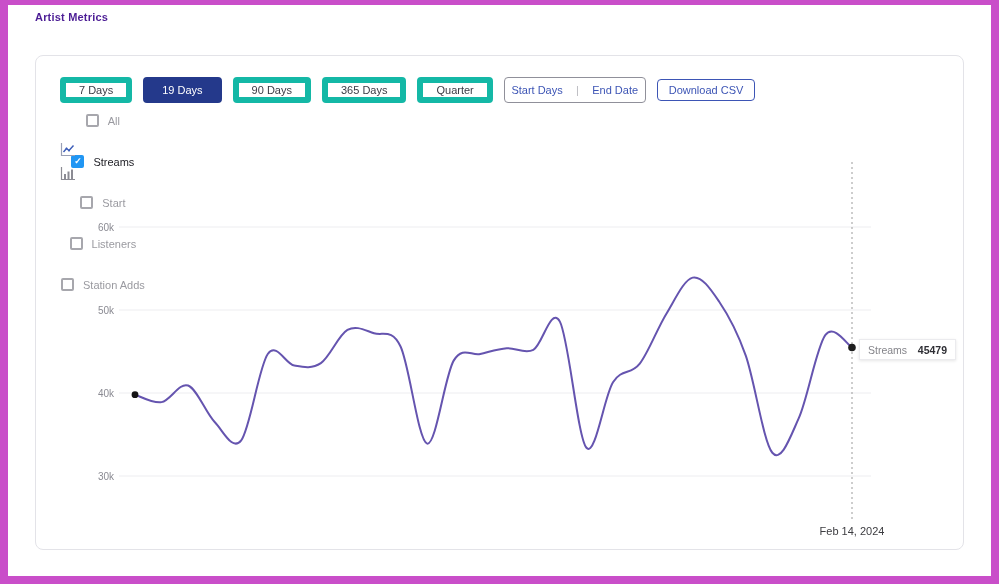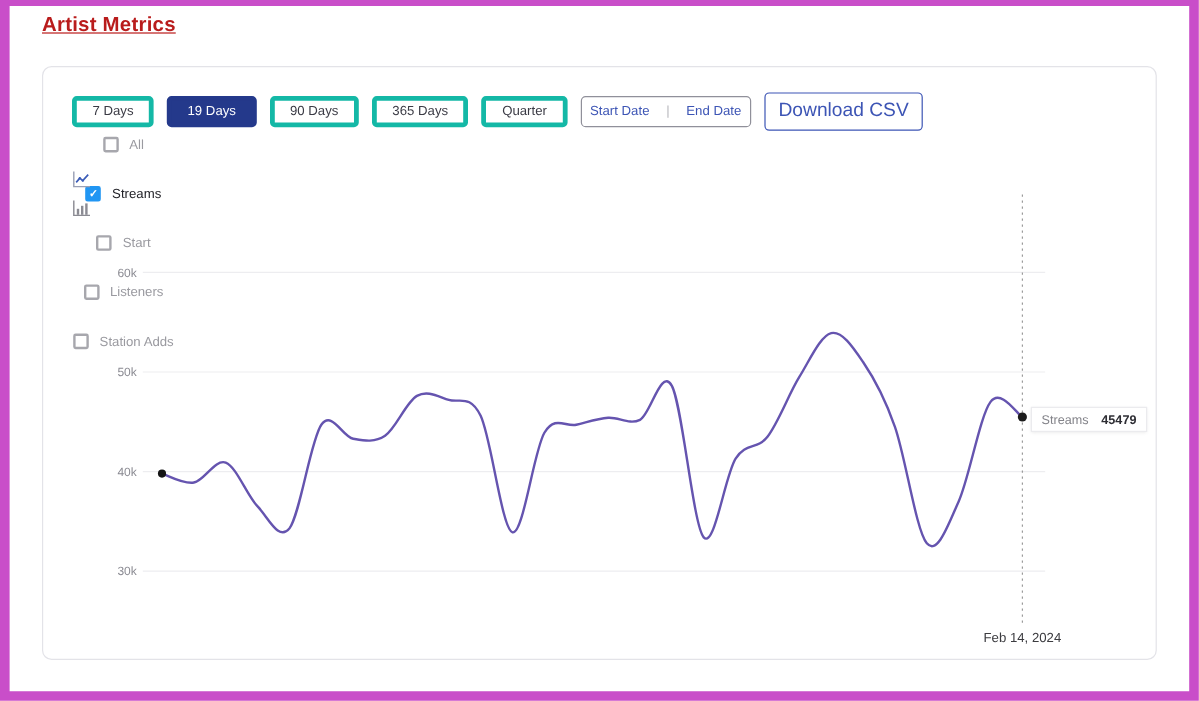--- a/index.html
+++ b/index.html
@@ -7,42 +7,42 @@
   body {
     font-family:"Liberation Sans", sans-serif;
     background:#ffffff;
     border:5px solid #c94ec9;
     border-left-width:8px; border-right-width:8px; border-bottom-width:8px;
     position:relative;
     overflow:hidden;
   }
   .page-title {
     position:absolute; left:27px; top:6px;
-    font-size:17px; font-weight:700; color:#b91c1c; letter-spacing:.2px;text-decoration:underline;
+    font-size:11px; font-weight:700; color:#4c1d95; letter-spacing:.2px;
   }
   .card {
     position:absolute; left:27px; top:50px; width:929px; height:495px;
     background:#fff; border:1px solid #e3e3e8; border-radius:8px;
   }
   
   .toolbar { position:absolute; left:24px; top:21px; display:flex; align-items:center; gap:11px; }
   .btn {
     height:26px; padding:0 13px; font-size:11px; color:#3a3a44;
-    background:#fff; border:4px solid #14b8a6; border-radius:4px;
+    background:#fff; border:6px solid #14b8a6; border-radius:4px;
     font-family:inherit; cursor:pointer; white-space:nowrap;
   }
   .btn.active { background:#24398b; border-color:#24398b; color:#fff; }
   .date-range {
     height:26px; width:142px; border:1px solid #90909a; border-radius:4px;
     display:flex; align-items:center; justify-content:space-around;
     font-size:11px; color:#3d55b5; cursor:pointer; background:#fff;
   }
   .date-range .sep { color:#b8b8be; }
   .btn-blue {
-    height:32px; padding:0 11px; font-size:16px; color:#3d55b5;
+    height:22px; padding:0 11px; font-size:11px; color:#3d55b5;
     background:#fff; border:1px solid #3d55b5; border-radius:4px;
     font-family:inherit; cursor:pointer; white-space:nowrap;
   }
   
   .filters { position:absolute; left:25px; top:58px; display:flex; align-items:center; gap:28px;flex-direction:column; }
   .filter { display:flex; align-items:center; gap:9px; font-size:11px; color:#9a9aa0; cursor:pointer; }
   .cb {
     width:13px; height:13px; border:2px solid #a7a7ad; border-radius:2px;
     background:#fff; position:relative; flex:0 0 auto;
   }
@@ -73,21 +73,21 @@
 
 <div class="card">
 
   <div class="toolbar">
     <button class="btn">7 Days</button>
     <button class="btn active">19 Days</button>
     <button class="btn">90 Days</button>
     <button class="btn">365 Days</button>
     <button class="btn">Quarter</button>
     <div class="date-range">
-      <span>Start Date</span>
+      <span>Start Days</span>
       <span class="sep">|</span>
       <span>End Date</span>
     </div>
     <button class="btn-blue">Download CSV</button>
   </div>
 
   <div class="filters">
     <label class="filter">
       <span class="cb"></span>
       <span class="label">All</span>

